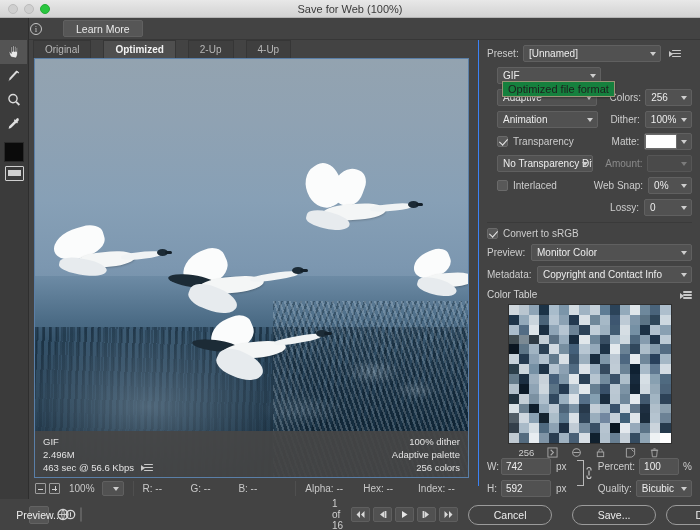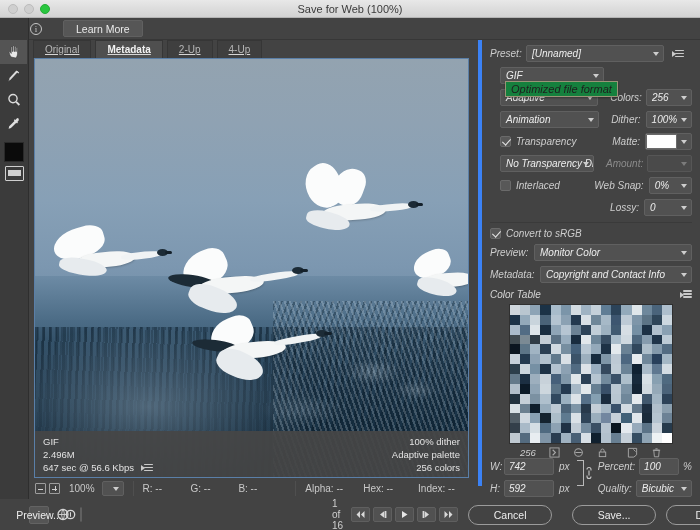--- a/index.html
+++ b/index.html
@@ -67,21 +67,21 @@
     width:19px; height:15px; border:1.5px solid #cfcfcf; margin:4px auto;
     position:relative; border-radius:1px;
   }
   .panel-ico:before {
     content:""; position:absolute; left:2px; right:2px; top:3px; height:6px;
     background:#cfcfcf;
   }
 
   
   .stage { position:absolute; left:29px; top:40px; right:222px; bottom:52px; }
-  .tabs { display:flex; height:18px; padding-left:4px; gap:4px;text-decoration:underline; }
+  .tabs { display:flex; height:18px; padding-left:4px; gap:12px; }
   .tab {
     padding:0 11px; height:18px; line-height:18px; font-size:10px;
     color:#b7b7b7; background:#3f3f3f; border:1px solid #363636;
     border-bottom:none;
   }
   .tab.active { background:#4f4f4f; color:#f2f2f2; font-weight:bold; }
   .canvas-wrap {
     position:absolute; left:5px; right:9px; top:18px; bottom:0;
     border:1px solid #5a7fa8; background:#3a3a3a; overflow:hidden;
   }
@@ -143,21 +143,21 @@
   }
   .imginfo .l div, .imginfo .r div { line-height:13px; }
   .imginfo .r { text-align:right; }
   .mini-menu {
     display:inline-block; margin-left:7px; vertical-align:-1px;
   }
 
   
   .rpanel {
     position:absolute; right:0; top:40px; width:222px; bottom:44px;
-    background:#434343; padding:5px 8px 0 8px; border-left:4px solid #3b82f6;font-style:italic;
+    background:#434343; padding:5px 8px 0 8px; border-left:1px solid #3b82f6;
   }
   .row { display:flex; align-items:center; margin-bottom:5px; position:relative; }
   .lbl { font-size:10px; color:#cdcdcd; white-space:nowrap; }
   .lbl.dim { color:#8b8b8b; }
   .sel {
     background:#515151; border:1px solid #606060; border-radius:2px;
     height:17px; font-size:10px; color:#ededed; padding:0 14px 0 5px;
     display:flex; align-items:center; position:relative; white-space:nowrap;
     overflow:hidden;
   }
@@ -196,21 +196,21 @@
   .matte-sw {
     width:48px; height:15px; background:#ffffff; border:1px solid #6a6a6a;
   }
   .tooltip {
     position:absolute; background:#15803d; border:1px solid #9a9377;
     color:#1e1e1e; font-size:11px; padding:1px 5px; white-space:nowrap;
     z-index:20; box-shadow:0 1px 2px rgba(0,0,0,.35);
   }
   .sechead {
     font-size:10px; color:#d5d5d5; margin:6px 0 4px 0;
-    display:flex; justify-content:space-between; align-items:flex-start;
+    display:flex; justify-content:space-between; align-items:flex-end;
   }
   .ctable {
     width:164px; height:140px; margin:0 auto; display:grid;
     grid-template-columns:repeat(16,1fr); grid-template-rows:repeat(14,1fr);
     border:1px solid #2f2f2f; background:#2f2f2f; gap:0;
   }
   .ctable div { width:100%; height:100%; }
   .ctfoot {
     width:178px; margin:3px auto 0 auto; display:flex; align-items:center; gap:13px;
     font-size:9.5px; color:#cfcfcf; padding-left:18px;
@@ -304,21 +304,21 @@
         <path d="M13 2.6a1.6 1.6 0 00-2.3 0l-1.3 1.3-.6-.6-1 1 .7.7-5.3 5.3-.6 2.4 2.4-.6 5.3-5.3.7.7 1-1-.6-.6 1.3-1.3a1.6 1.6 0 00-.6-2z" fill="#e0e0e0"></path>
       </svg>
     </div>
     <div class="swatch-blk" style="background: rgb(11, 11, 11);"></div>
     <div class="panel-ico"></div>
   </div>
 
   <div class="stage">
     <div class="tabs">
       <div class="tab">Original</div>
-      <div class="tab active">Metadata</div>
+      <div class="tab active">Optimized</div>
       <div class="tab">2-Up</div>
       <div class="tab">4-Up</div>
     </div>
 
     <div class="canvas-wrap">
       <div class="photo">
         <div class="sky"></div>
         <div class="mist"></div>
         <div class="forest"></div>
         <div class="forest2"></div>
@@ -368,21 +368,21 @@
           <div class="body" style="left:16px;top:22px;width:52px;height:14px;transform:rotate(-4deg);"></div>
           <div class="wingdn" style="left:10px;top:28px;width:40px;height:16px;transform:rotate(16deg);"></div>
         </div>
       </div>
 
       <div class="imginfo">
         <div class="l">
           <div>GIF</div>
           <div>2.496M</div>
           <div style="display:flex;align-items:center;">
-            <span>647 sec @ 56.6 Kbps</span>
+            <span>463 sec @ 56.6 Kbps</span>
             <span class="menu-ico mini-menu">
                 <i></i>
                 <i></i>
                 <i></i>
               </span>
           </div>
         </div>
         <div class="r">
           <div>100% dither</div>
           <div>Adaptive palette</div>

